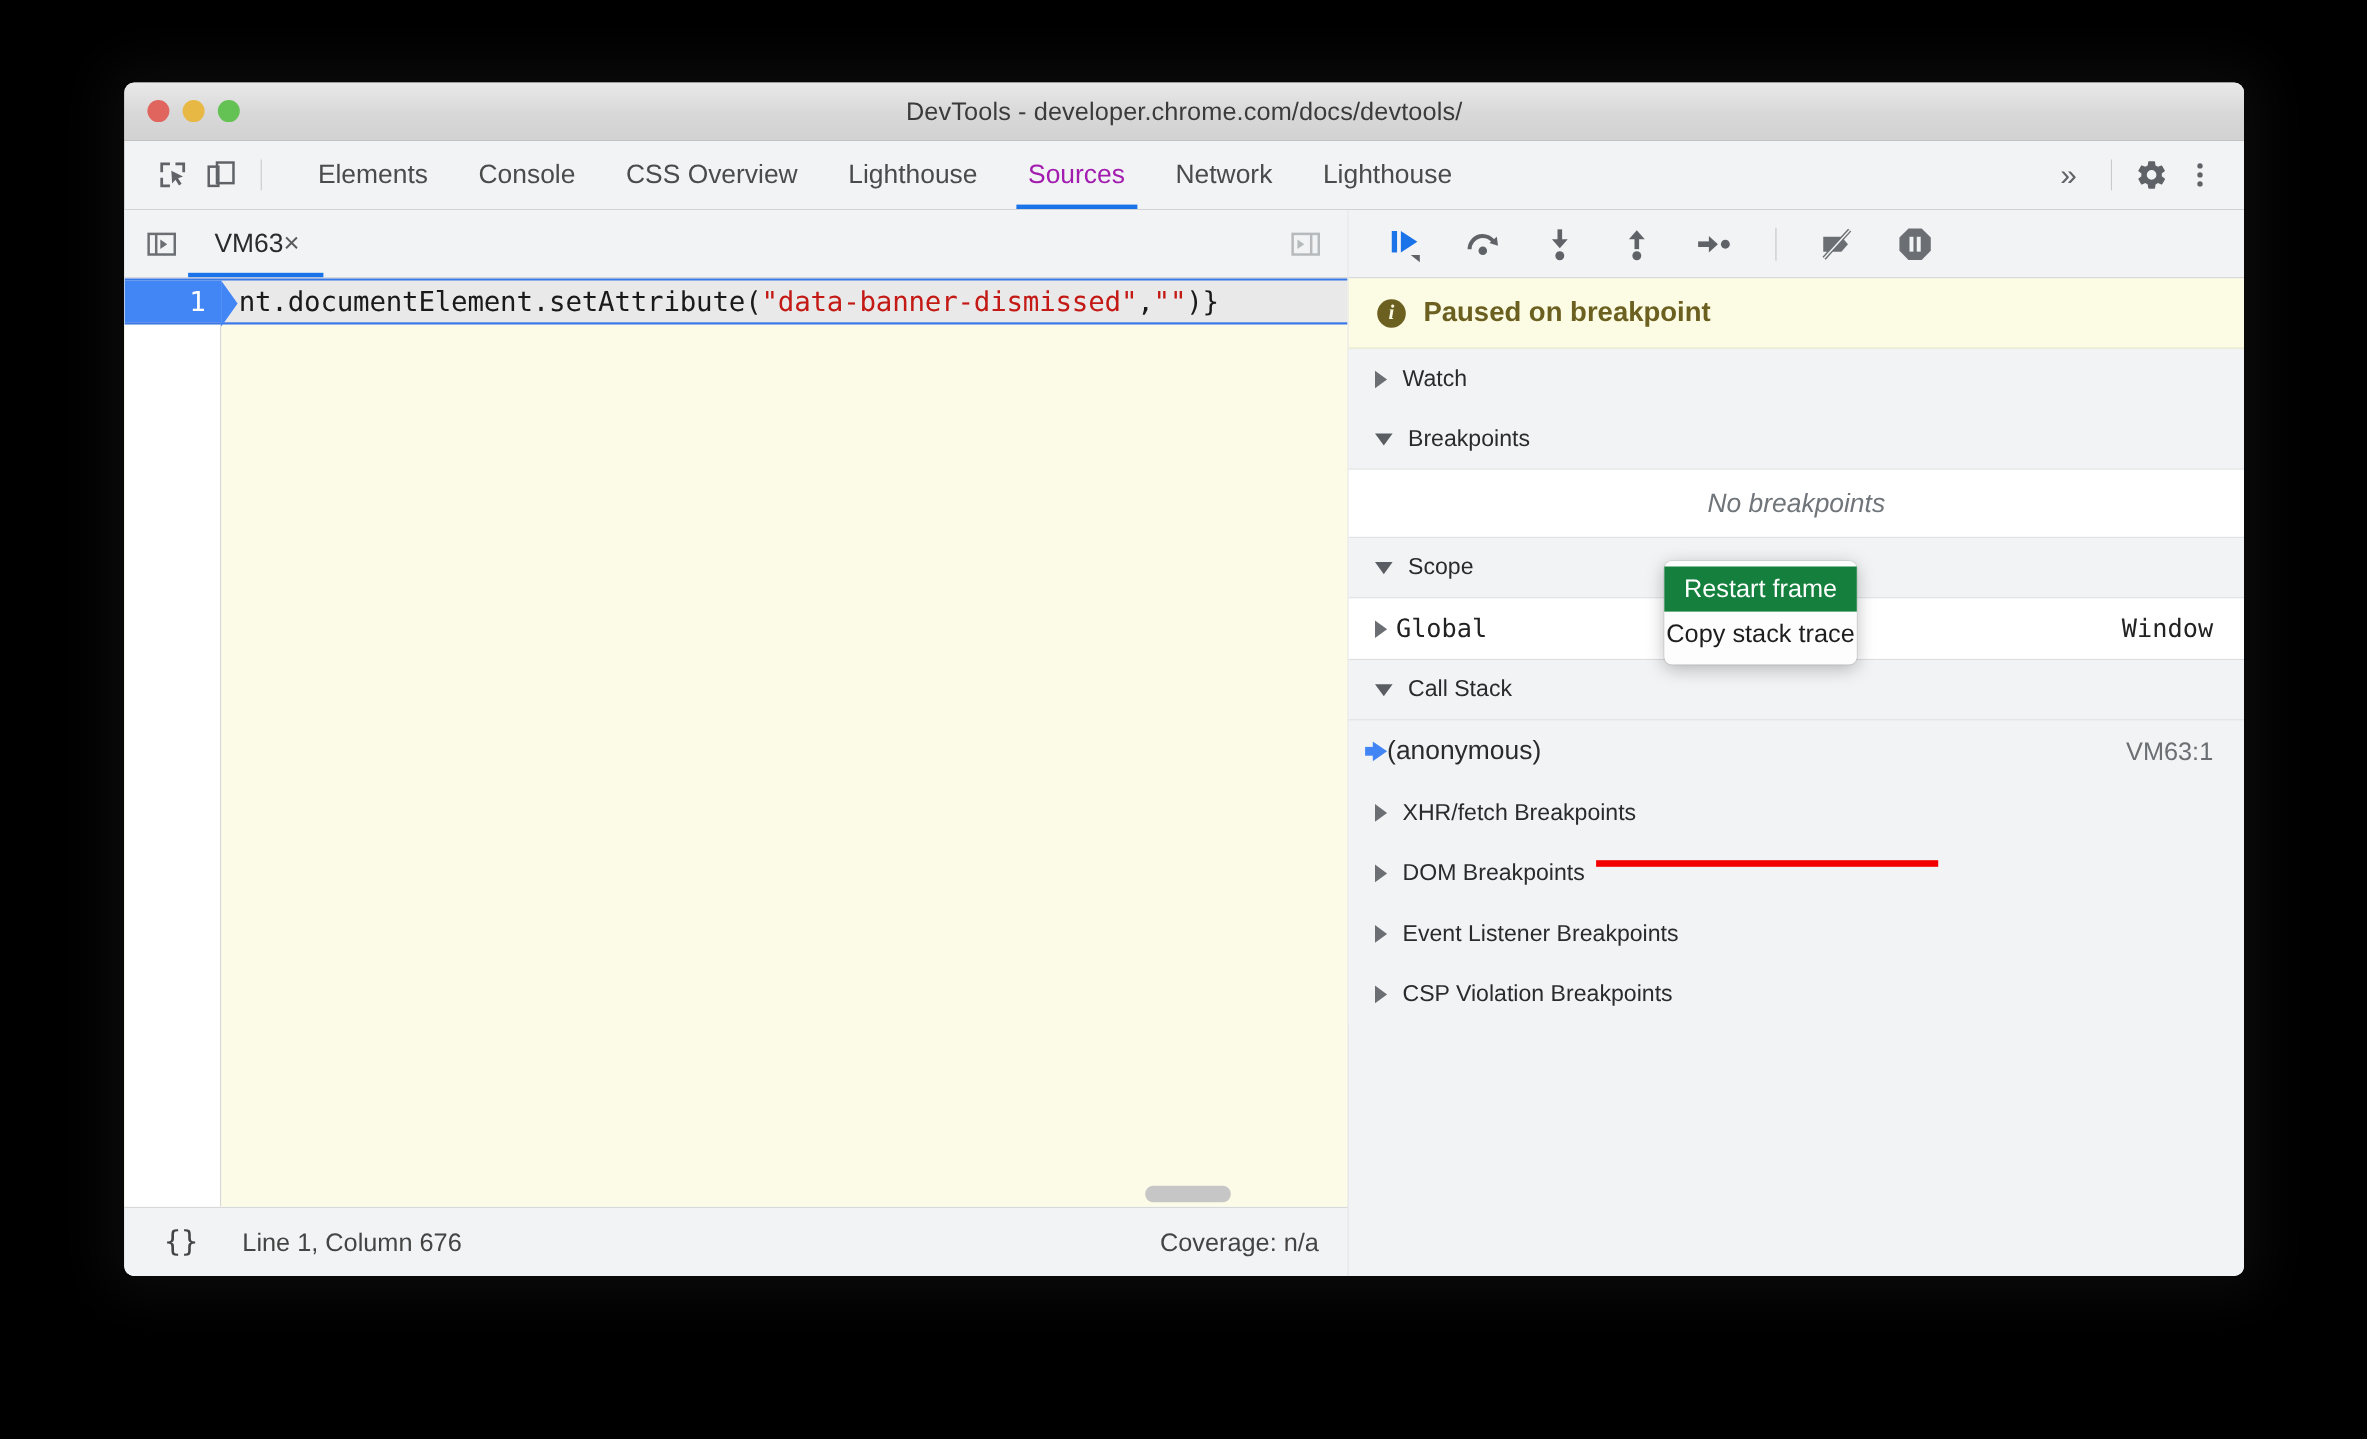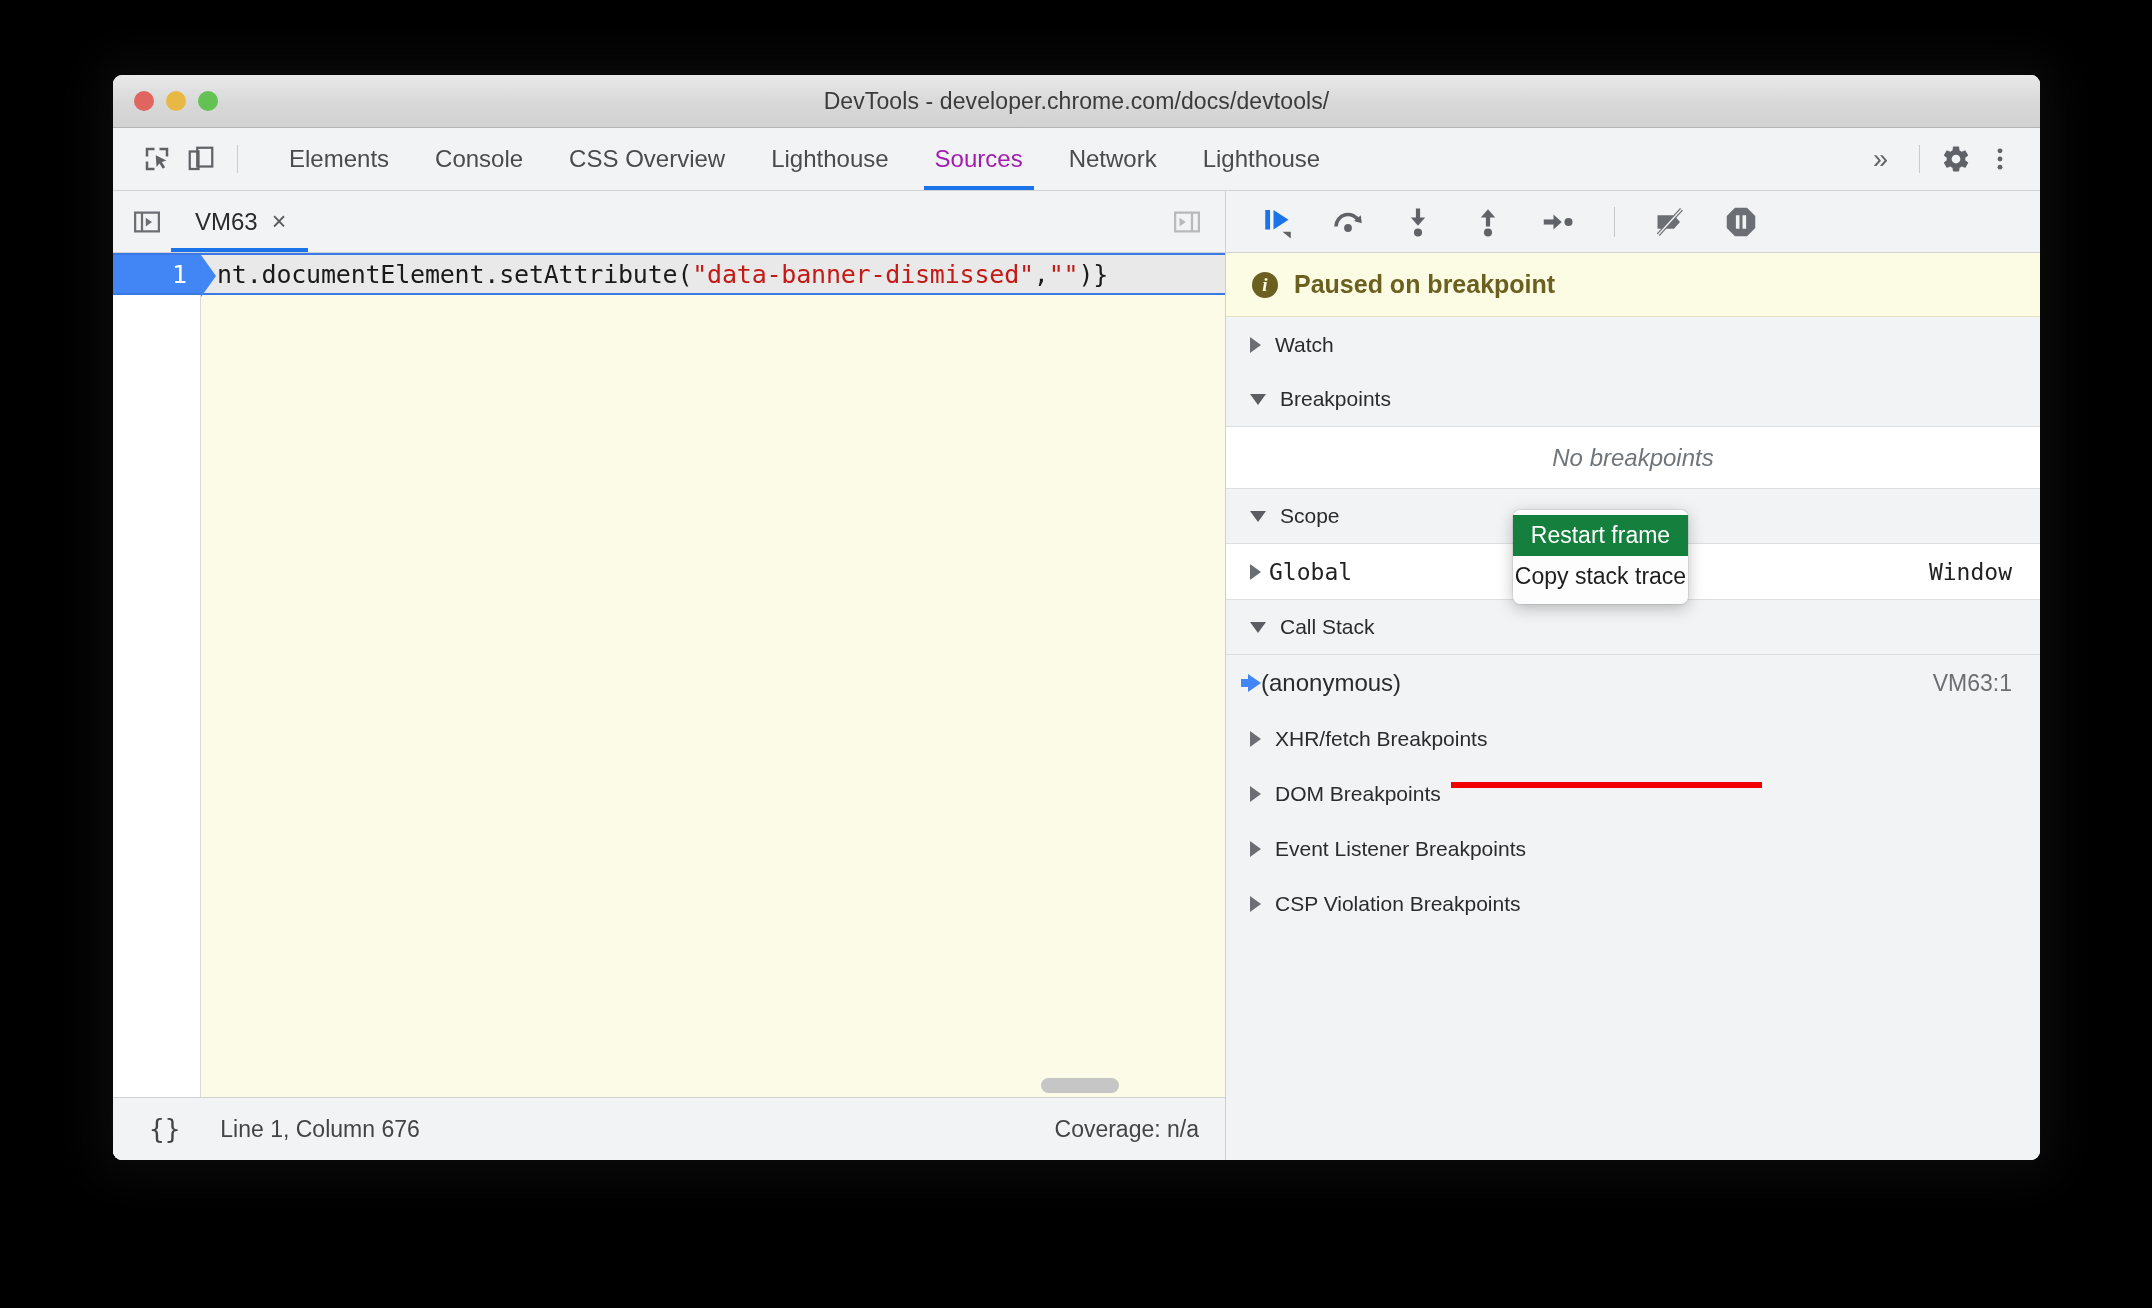--- a/index.html
+++ b/index.html
@@ -94,21 +94,21 @@
     display: flex; align-items: center;
     padding-left: 10px;
   }
   .pane-toggle {
     width: 48px; height: 48px;
     display: flex; align-items: center; justify-content: center;
     cursor: pointer;
   }
   .ftab {
     height: 100%;
-    display: flex; align-items: center; gap: 14px;
+    display: flex; align-items: center; 
     padding: 0 22px 0 24px;
     font-size: 24px; color: #2b2b2b;
     position: relative; cursor: pointer;
   }
   .ftab.active::after {
     content: ""; position: absolute;
     left: 0; right: 0; bottom: 0; height: 4px;
     background: #1a73e8;
   }
   .ftab .xclose { font-size: 25px; color: #5a5a5a; line-height: 1; cursor: pointer; }

